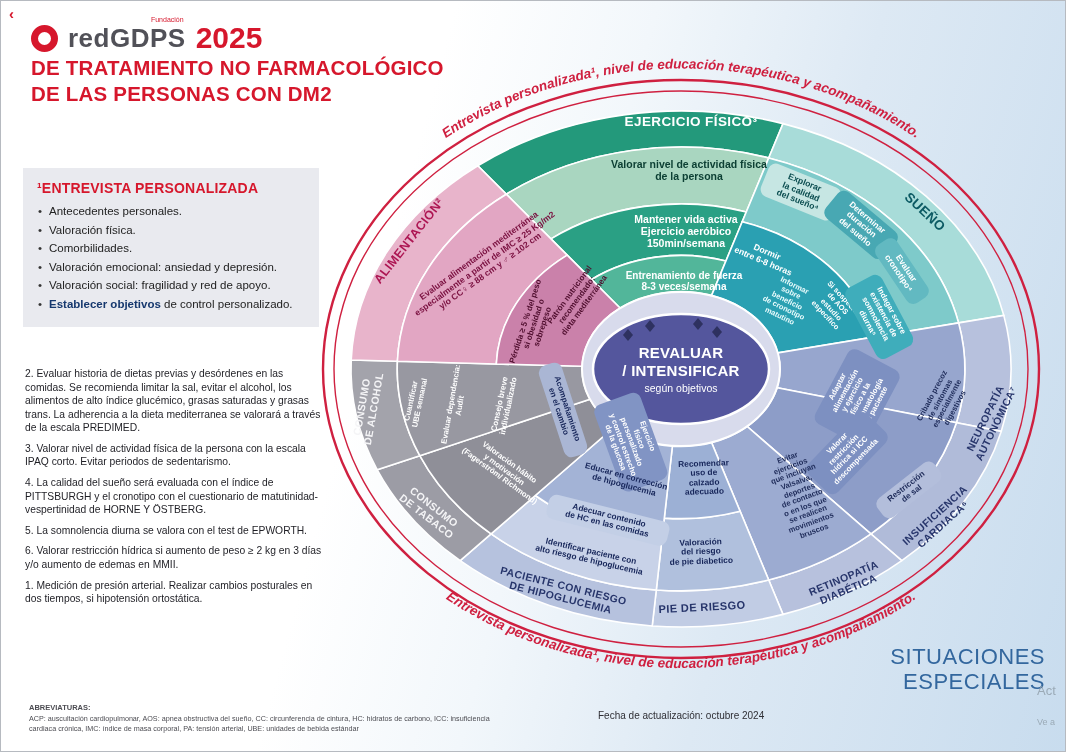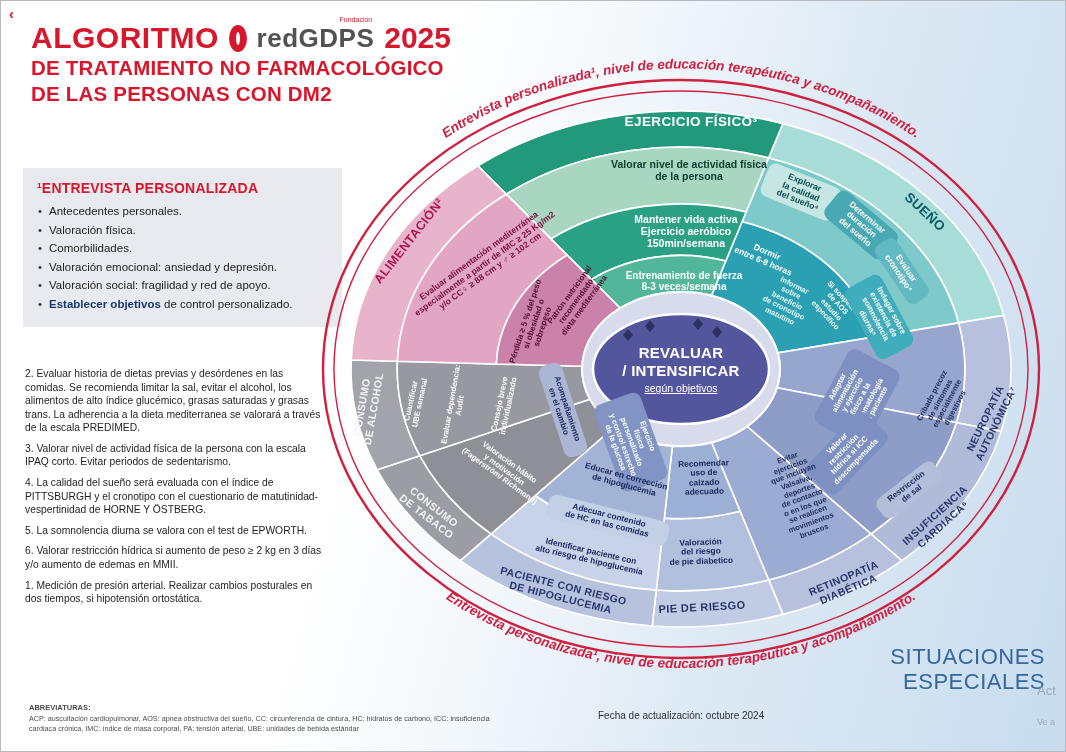--- a/index.html
+++ b/index.html
@@ -14,60 +14,59 @@
   .hdr{position:absolute;left:30px;top:20px;width:420px;}
   .title-row{display:flex;align-items:center;gap:10px;}
   .hdr h1{margin:0;font-size:30px;font-weight:800;color:#d6172c;letter-spacing:.5px;}
   .logo-ring{display:inline-block;width:13px;height:13px;border:7px solid #d6172c;border-radius:50%;}
   .brand-wrap{position:relative;display:inline-block;}
   .brand{font-size:26px;color:#515158;font-weight:600;letter-spacing:.5px;}
   .fundacion{position:absolute;top:-7px;right:2px;font-size:7px;color:#d6172c;}
   .year{font-size:30px;color:#d6172c;font-weight:600;}
   .title2{font-size:20.5px;font-weight:800;color:#d6172c;line-height:1.25;letter-spacing:.2px;}
   
-  .panel{position:absolute;left:22px;top:167px;width:319px;box-sizing:border-box;
+  .panel{position:absolute;left:22px;top:167px;width:296px;box-sizing:border-box;
          background:#e9eaef;padding:12px 14px 12px 14px;}
   .panel h2{margin:0 0 8px 0;font-size:14px;font-weight:800;color:#d6172c;letter-spacing:.2px;}
   .panel ul{margin:0;padding:0;list-style:none;}
   .panel li{position:relative;padding-left:12px;font-size:11.5px;color:#222;line-height:1.35;margin-bottom:3px;width:265px;}
   .panel li::before{content:"•";position:absolute;left:1px;color:#333;}
   .panel b{font-weight:800;color:#16386e;}
   
   .footnotes{position:absolute;left:24px;top:366px;width:302px;}
   .fn{margin:0 0 7px 0;font-size:10.3px;line-height:1.32;color:#1e1e24;}
   
   #wheel-svg{position:absolute;left:0;top:0;}
   .arc-text{font-family:"Liberation Sans","DejaVu Sans",sans-serif;font-size:13.5px;font-style:italic;font-weight:700;fill:#cf2040;text-anchor:middle;}
   #wheel-cells{position:absolute;left:0;top:0;width:1066px;height:752px;pointer-events:none;}
   .wcell{position:absolute;white-space:pre-line;text-align:center;line-height:1.12;font-weight:700;}
   .center-text{position:absolute;left:680px;top:368px;transform:translate(-50%,-50%);
                text-align:center;color:#fff;width:170px;pointer-events:none;}
   .c1{font-size:15px;font-weight:800;letter-spacing:.3px;line-height:1.2;}
-  .c2{font-size:10.5px;margin-top:2px;text-decoration:underline;}
+  .c2{font-size:10.5px;margin-top:2px;}
   
   .abbr{position:absolute;left:28px;top:694px;width:480px;color:#4c4c52;margin-top:8px;}
   .abbr-label{font-size:7.5px;font-weight:700;margin-bottom:2px;}
   .abbr-text{font-size:7.2px;line-height:1.35;}
   .fecha{position:absolute;left:597px;top:709px;font-size:10px;color:#2f2f35;}
   .situaciones{position:absolute;right:20px;top:644px;text-align:right;font-size:22px;
                color:#33679e;font-weight:400;letter-spacing:.5px;line-height:1.12;white-space:pre-line;}
   .watermark{position:absolute;right:0px;top:682px;width:28px;color:#93a2ad;opacity:.85;overflow:hidden;}
   .watermark .wm1{font-size:13px;}
   .watermark .wm2{font-size:9px;margin-top:19px;}
 </style>
 </head>
 <body>
 
 <div class="page">
 
   <div class="chevron">‹</div>
 
   <div class="hdr">
     <div class="title-row">
-      <h1>ALGORITMO</h1>
       <span class="logo-ring"></span>
       <span class="brand-wrap">
         <span class="fundacion">Fundación</span>
         <span class="brand">redGDPS</span>
       </span>
       <span class="year">2025</span>
     </div>
     <div class="title2">DE TRATAMIENTO NO FARMACOLÓGICO</div>
     <div class="title2">DE LAS PERSONAS CON DM2</div>
   </div>

